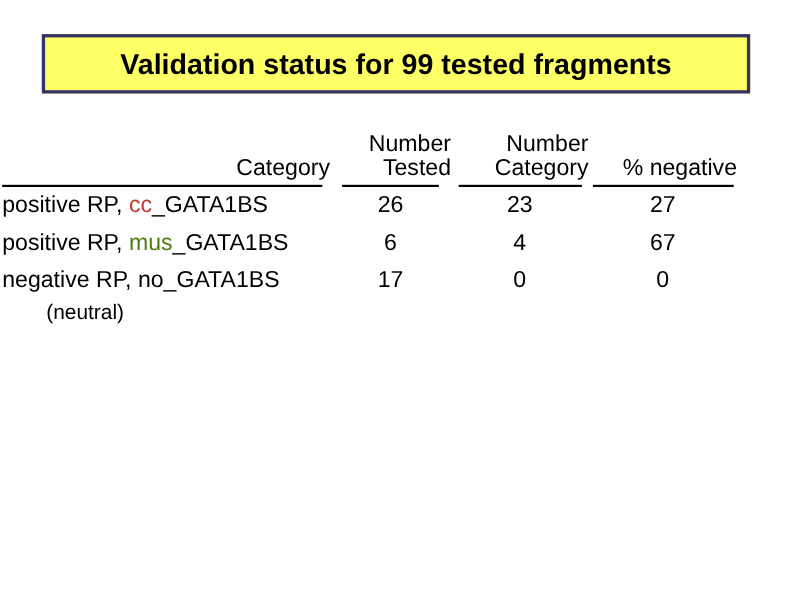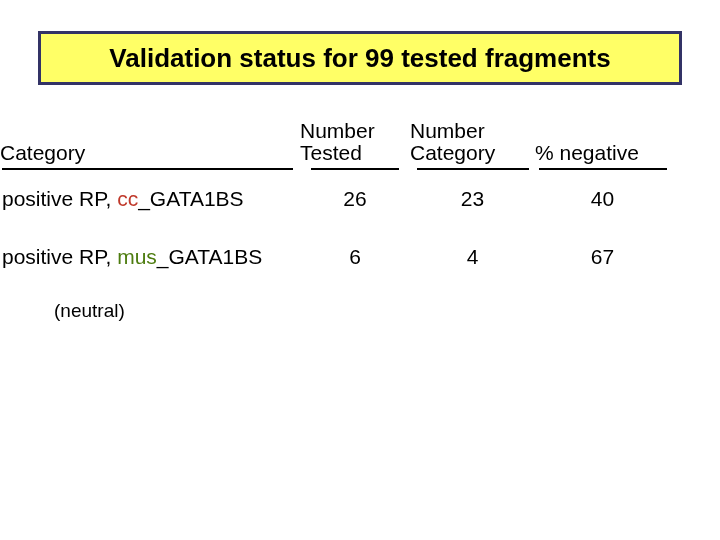--- a/index.html
+++ b/index.html
@@ -58,38 +58,38 @@
   col.c-num3 { width: 135px; }
 
   thead td, thead th {
     padding: 0;
     vertical-align: bottom;
     font-weight: 400;
   }
   .hdr {
     font-size: 21px;
     color: #000000;
-    text-align: left;
+    text-align: right;
     line-height: 1.06;
     padding-bottom: 3px;
     white-space: nowrap;
   }
   .hdr .hline2 { display: block; }
   .rule {
     height: 2px;
     background: #000000;
     margin: 0;
   }
   .rule-cat  { width: 291px; margin-left: 2px; }
   .rule-n1   { width: 88px;  margin: 0 auto; }
   .rule-n2   { width: 112px; margin: 0 auto; }
   .rule-n3   { width: 128px; margin: 0 auto; }
 
   tbody td {
-    padding: 12px;
+    padding: 0;
     height: 34px;
     vertical-align: middle;
     font-size: 21px;
     color: #000000;
     white-space: nowrap;
   }
   td.cat-cell {
     text-align: left;
     padding-left: 2px;
   }
@@ -158,27 +158,33 @@
           <div class="rule rule-n3"></div>
         </td>
       </tr>
     </thead>
 
     <tbody id="table-body">
         <tr>
           <td class="cat-cell"><span>positive RP, </span><span style="color: rgb(192, 57, 43);">cc</span><span>_GATA1BS</span></td>
           <td class="num-cell">26</td>
           <td class="num-cell">23</td>
-          <td class="num-cell">40</td>
+          <td class="num-cell">27</td>
         </tr>
         <tr>
           <td class="cat-cell"><span>positive RP, </span><span style="color: #4d7c0f;">mus</span><span>_GATA1BS</span></td>
           <td class="num-cell">6</td>
           <td class="num-cell">4</td>
           <td class="num-cell">67</td>
+        </tr>
+        <tr>
+          <td class="cat-cell"><span>negative RP, </span><span style="color: rgb(0, 0, 0);">no</span><span>_GATA1BS</span></td>
+          <td class="num-cell">17</td>
+          <td class="num-cell">0</td>
+          <td class="num-cell">0</td>
         </tr>
         <tr id="neutral-row">
           <td><span id="neutral-note">(neutral)</span></td>
           <td></td>
           <td></td>
           <td></td>
         </tr>
       </tbody>
   </table>
 </div>

